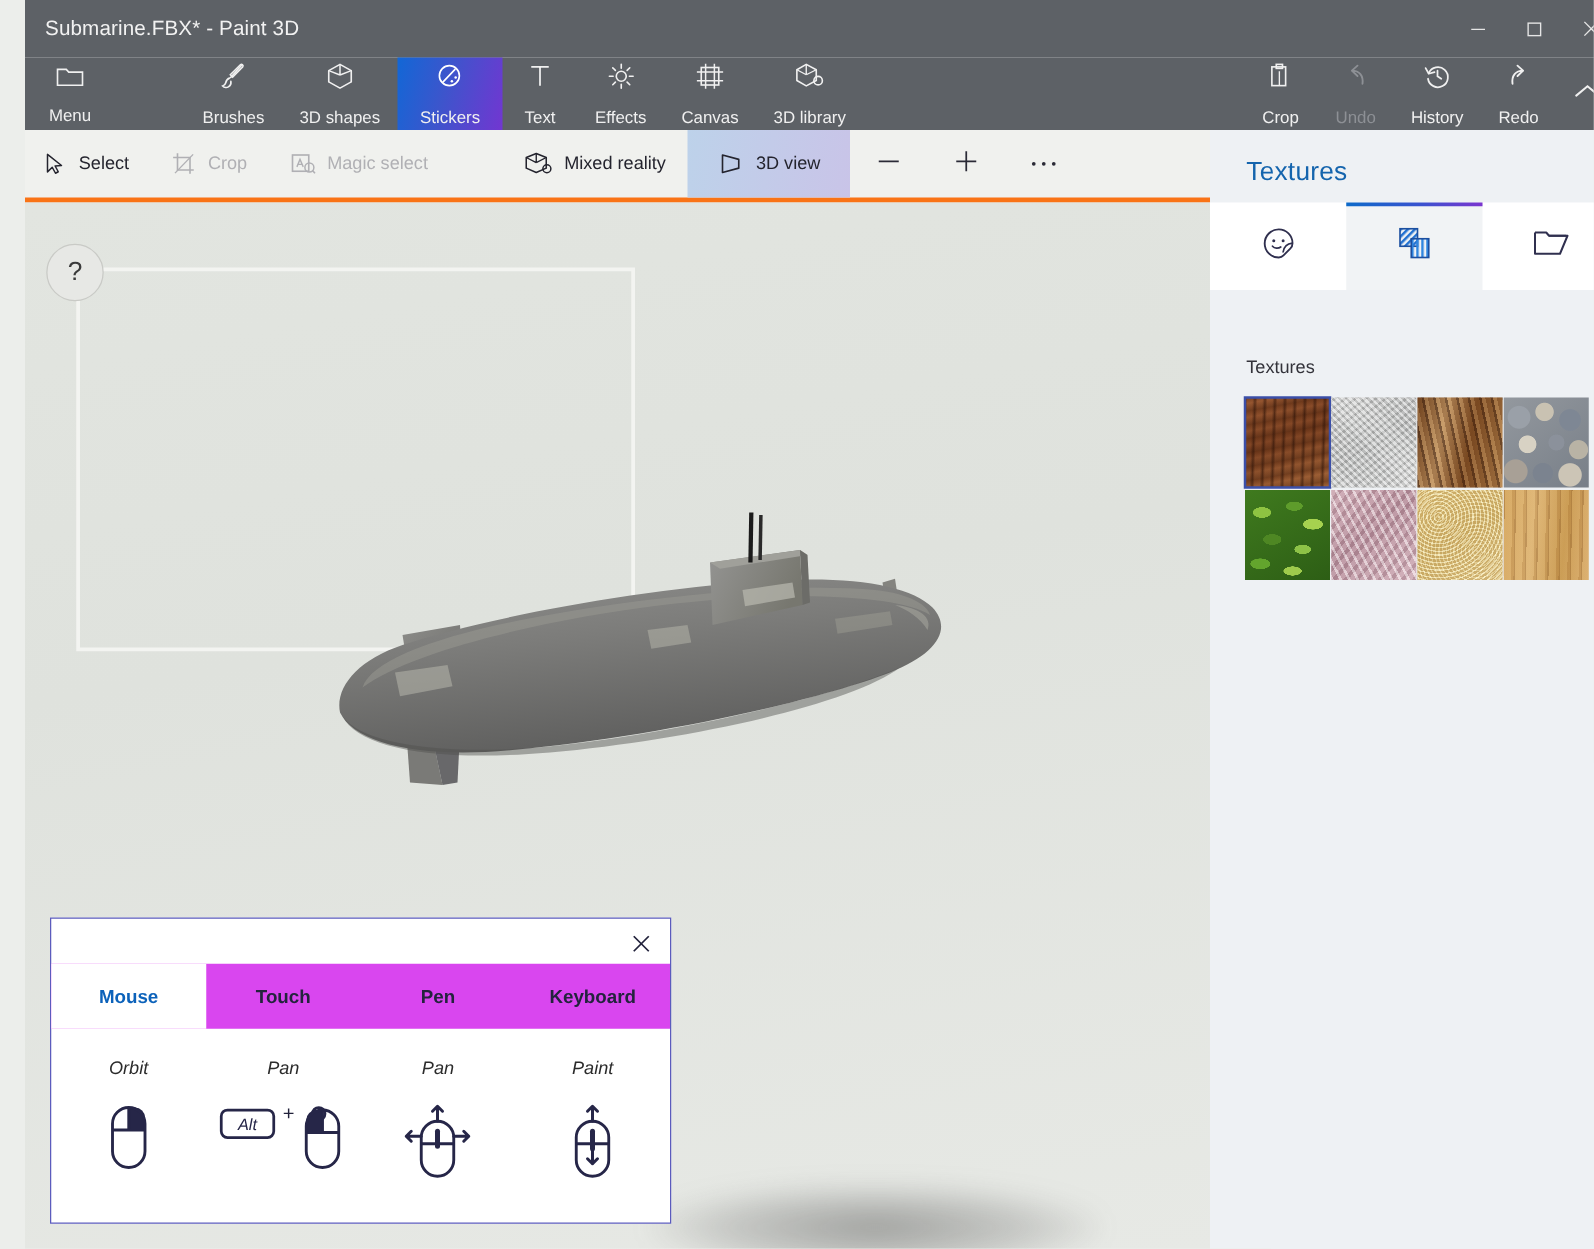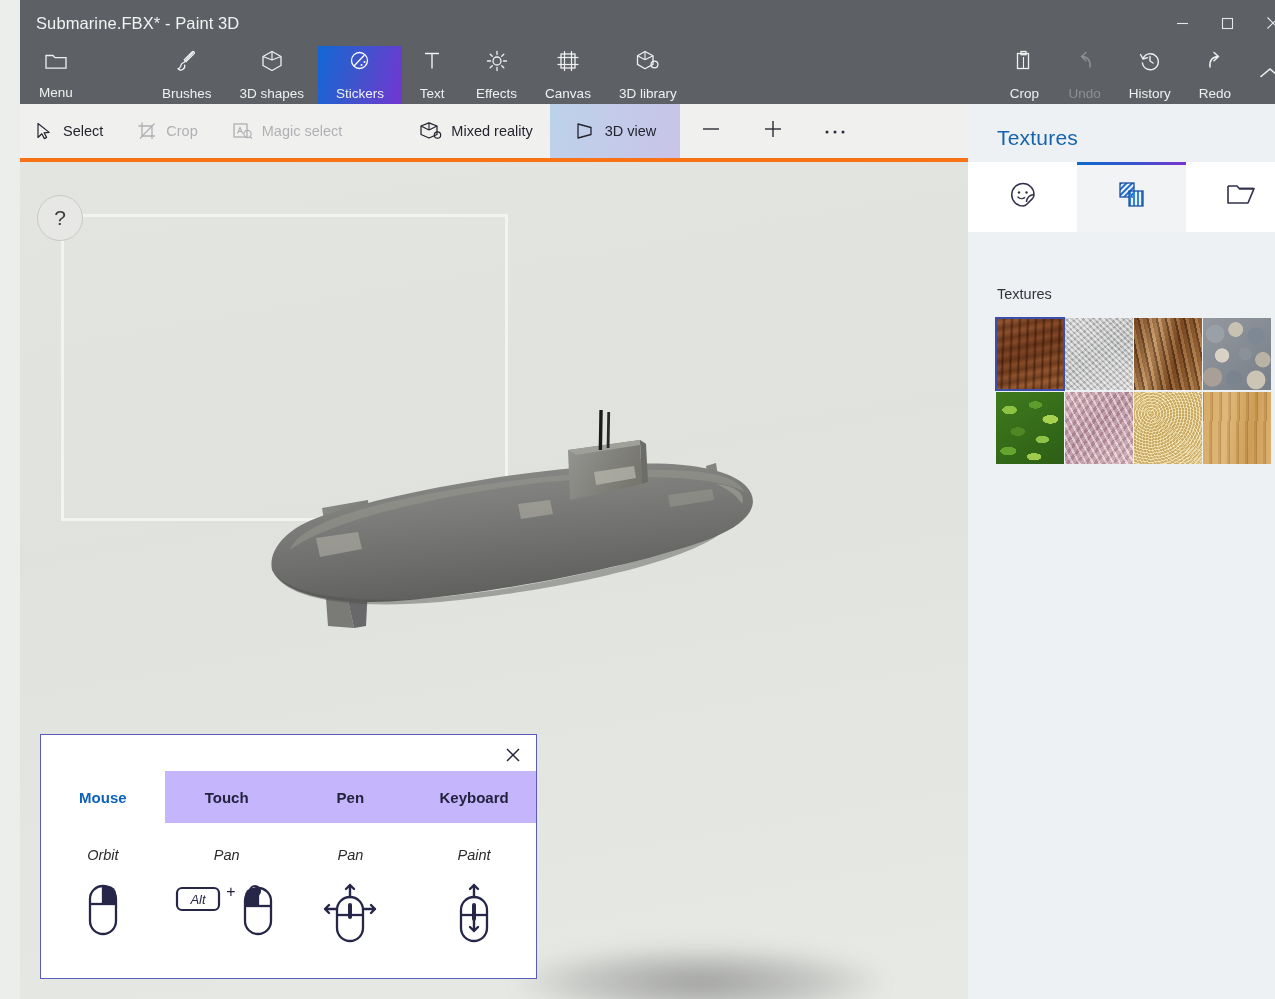--- a/index.html
+++ b/index.html
@@ -97,21 +97,21 @@
   
   .navhelp {
     position: absolute; left: 20px; top: 734px; width: 497px; height: 245px;
     background: #ffffff; border: 1.5px solid #5b5bbd;
     z-index: 10;
   }
   .nh-close {
     position: absolute; right: 6px; top: 6px; width: 34px; height: 32px;
     display: flex; align-items: center; justify-content: center; color: #21213a;
   }
-  .nh-tabs { position: absolute; left: 0; top: 36px; width: 100%; height: 52px; display: flex; background: #c4b5fd; }
+  .nh-tabs { position: absolute; left: 0; top: 36px; width: 100%; height: 52px; display: flex; background: #d946ef; }
   .nh-tab {
     flex: 1 1 0; display: flex; align-items: center; justify-content: center;
     font-size: 15px; font-weight: bold; color: #23233d;
   }
   .nh-tab.active { background: #ffffff; color: #0c62ba; }
   .nh-cols { position: absolute; left: 0; top: 88px; width: 100%; height: 155px; display: flex; font-style: italic; }
   .nh-col { flex: 1 1 0; display: flex; flex-direction: column; align-items: center; padding-top: 24px; }
   .nh-col .cap { font-size: 14.5px; color: #2b2b2b; margin-bottom: 20px; }
   .nh-col .glyph { display: flex; align-items: flex-start; justify-content: center; gap: 5px; height: 62px; }
   .nh-plus { font-size: 16px; color: #21213a; }

